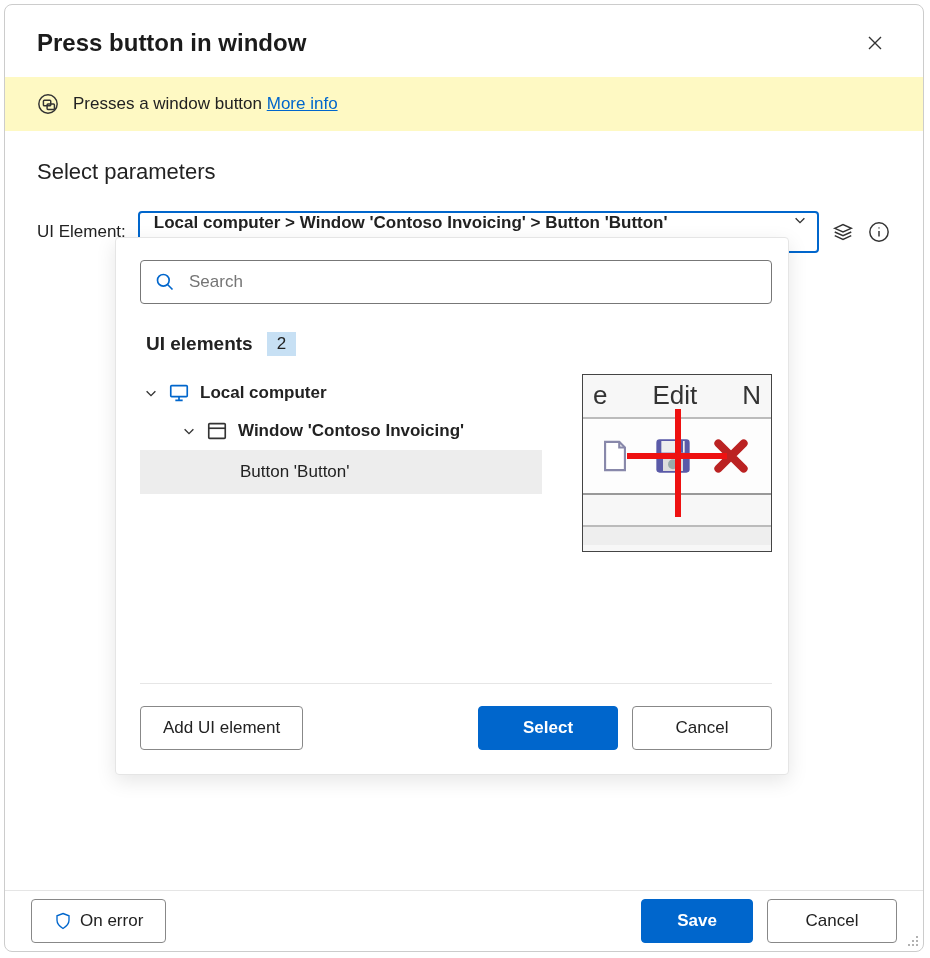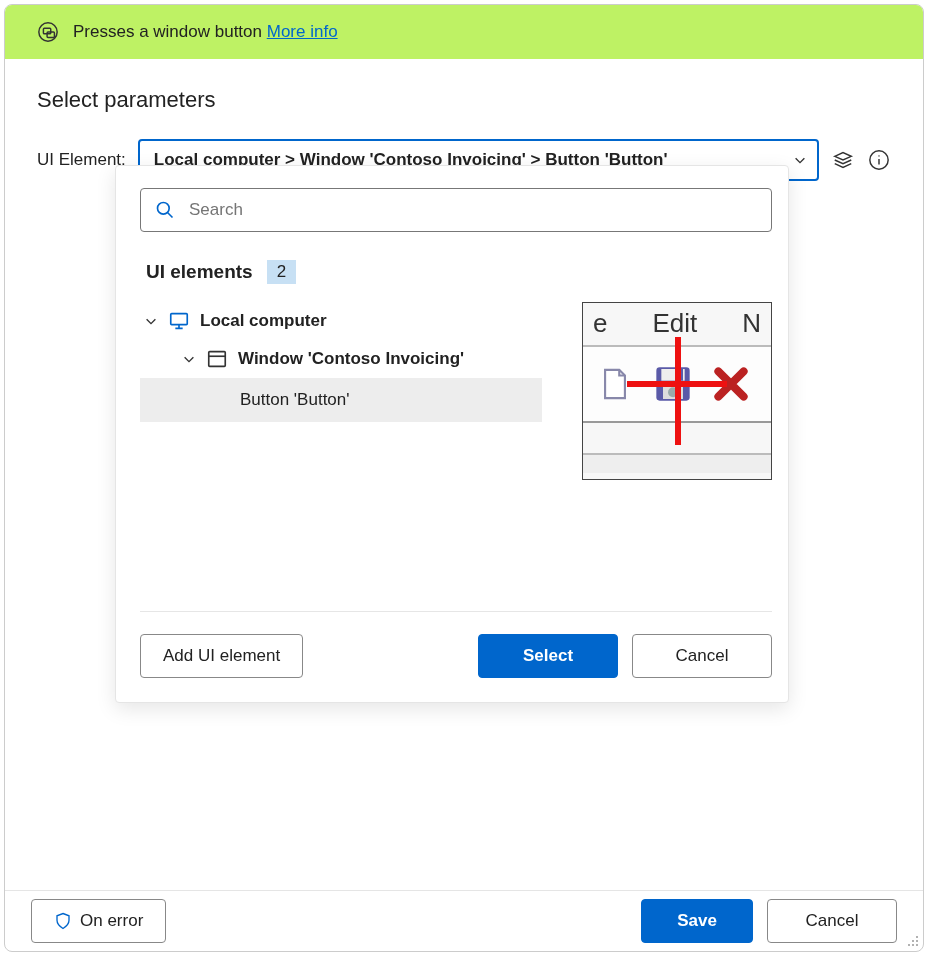--- a/index.html
+++ b/index.html
@@ -25,21 +25,21 @@
     margin: 0; font-size: 24px; font-weight: 600; color: #1b1b1b;
   }
   .close-btn {
     width: 32px; height: 32px; background: transparent; border: none;
     cursor: pointer; display: flex; align-items: center; justify-content: center;
     color: #333;
   }
   .close-btn svg { width: 16px; height: 16px; }
 
   .info-bar {
-    background: #bef264;
+    background: #fef9c3;
     padding: 16px 32px;
     display: flex; align-items: center; gap: 14px;
     font-size: 17px;
   }
   .info-icon { width: 22px; height: 22px; flex-shrink: 0; display: flex; align-items: center; justify-content: center; }
   .info-bar .desc { color: #222; }
   .info-bar a { color: #0066cc; text-decoration: underline; }
 
   .body {
     padding: 28px 32px 0 32px;
@@ -53,21 +53,21 @@
   .param-row {
     display: flex; align-items: center; gap: 12px;
   }
   .param-label { font-size: 17px; color: #222; white-space: nowrap; }
 
   .select-box {
     flex: 1;
     height: 42px;
     border: 2px solid #0066cc;
     border-radius: 4px;
-    display: flex; align-items: center; justify-content: space-between;
+    display: flex; justify-content: space-between;
     padding: 0 10px 0 14px;
     font-size: 17px; font-weight: 600; color: #222;
     cursor: pointer; background: #fff;
   }
   .chev { width: 14px; height: 14px; }
 
   .side-icons { display: flex; gap: 12px; align-items: center; }
   .side-icons .ico {
     width: 24px; height: 24px; cursor: pointer; display: flex; align-items: center; justify-content: center;
   }
@@ -175,20 +175,28 @@
 
   .resize-grip {
     position:absolute; right:4px; bottom:4px; width:14px; height:14px;
   }
 </style>
 </head>
 <body>
 
 <div class="dialog">
 
+  <div class="header">
+    <h1>Press button in window</h1>
+    <button class="close-btn">
+      <svg viewBox="0 0 16 16" stroke="currentColor" stroke-width="1.4" fill="none">
+          <path d="M2 2 L14 14 M14 2 L2 14"></path>
+        </svg>
+    </button>
+  </div>
 
   <div class="info-bar">
     <span class="info-icon">
       <svg viewBox="0 0 24 24" width="22" height="22" fill="none" stroke="#333" stroke-width="1.6">
         <circle cx="12" cy="12" r="10"></circle>
         <rect x="7" y="8" width="8" height="6" rx="1"></rect>
         <rect x="11" y="12" width="8" height="6" rx="1"></rect>
       </svg>
     </span>
     <span>

